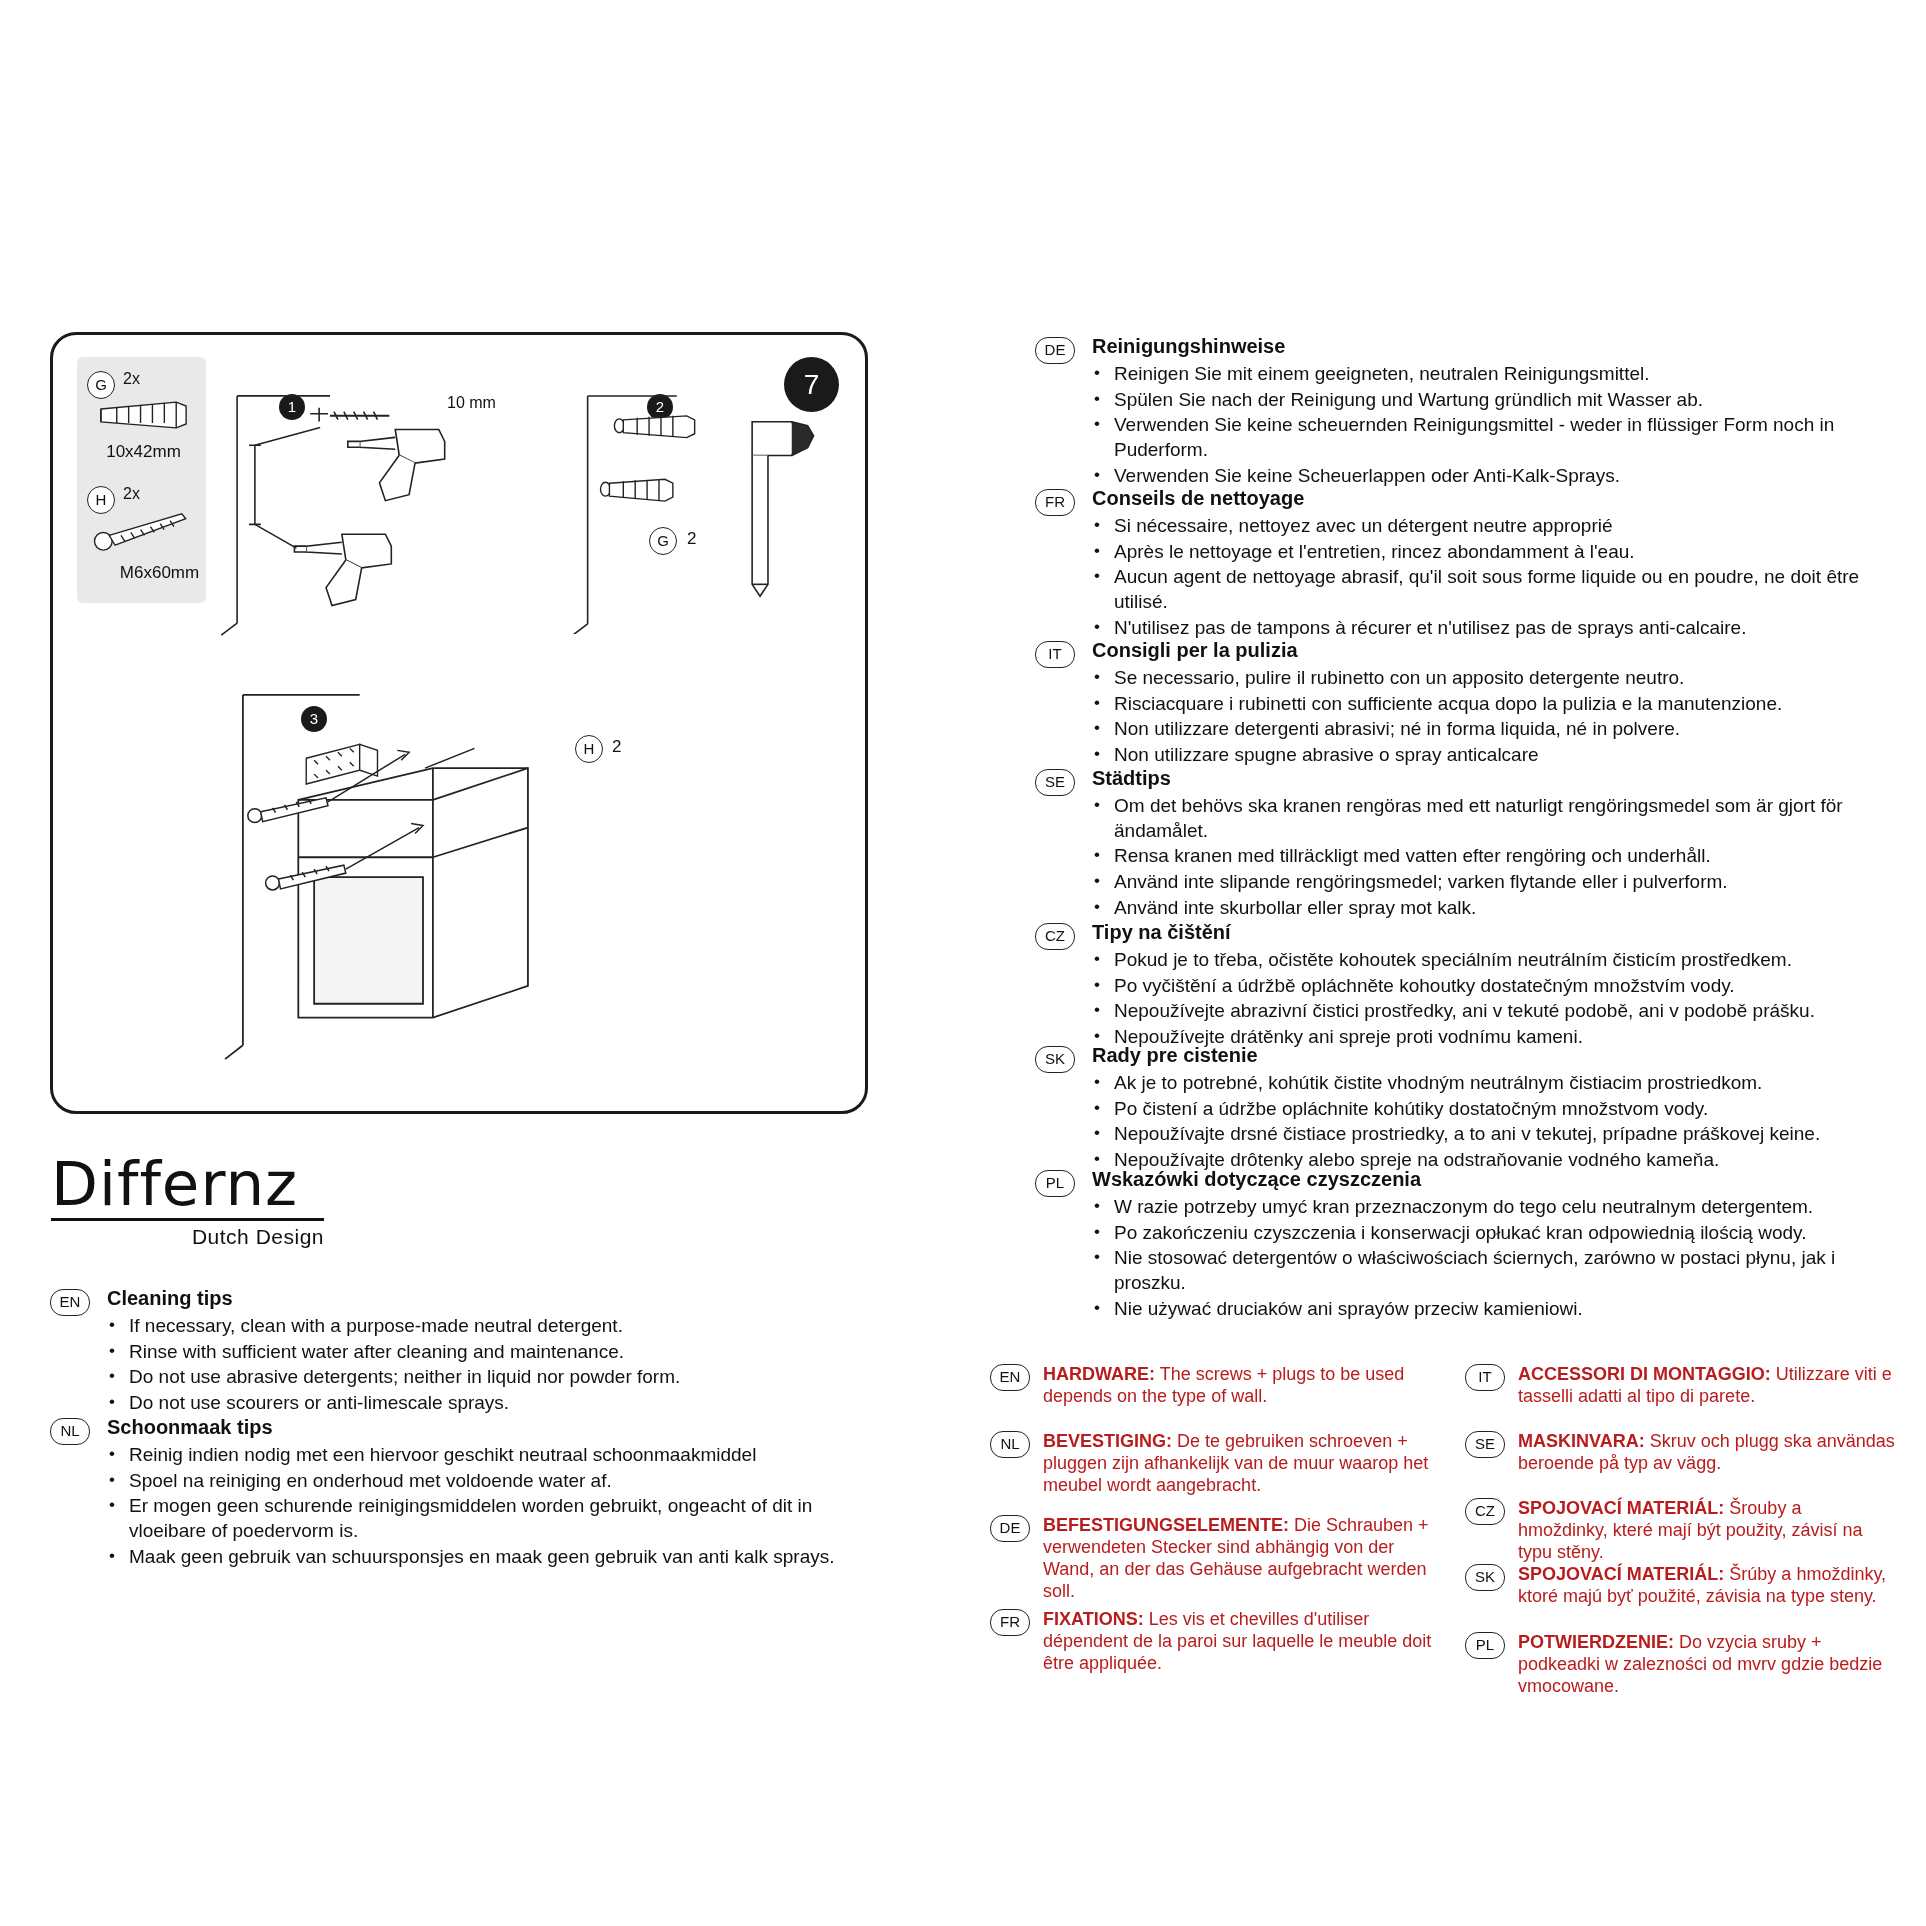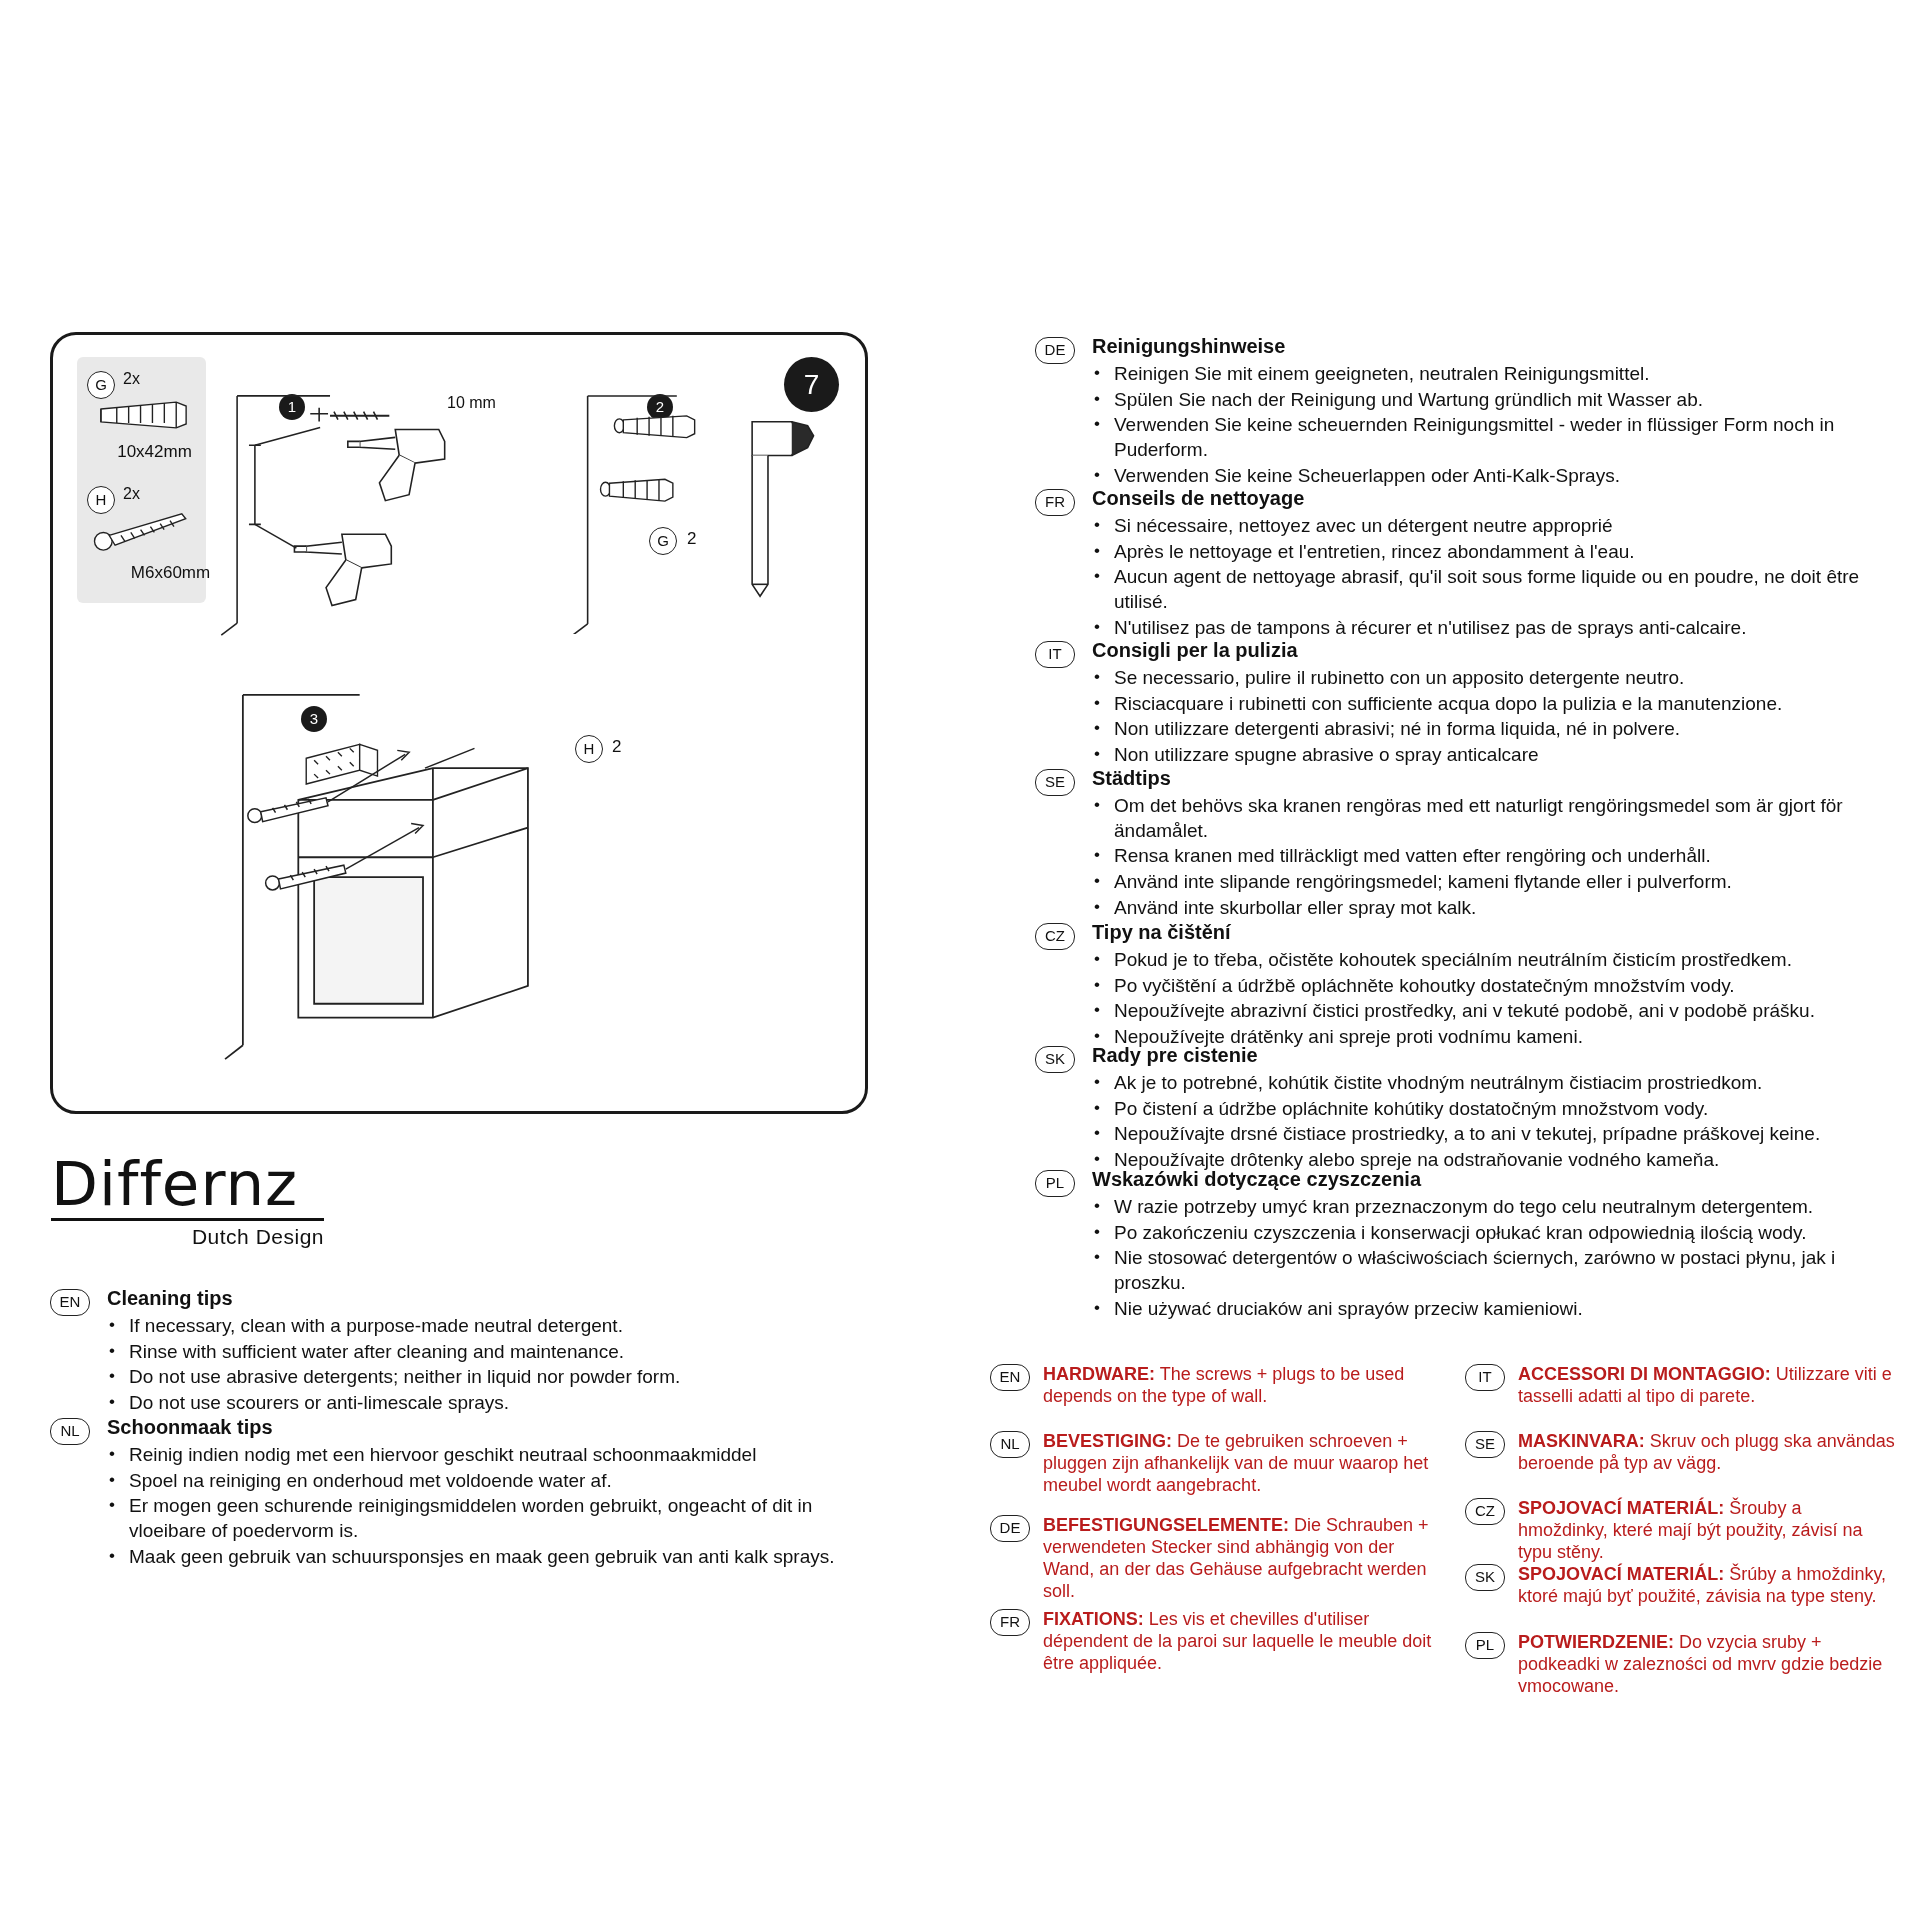--- a/index.html
+++ b/index.html
@@ -70,21 +70,21 @@
   }
   .part-qty {
     position: absolute;
     font-size: 16px;
   }
   .part-size {
     position: absolute;
     font-size: 17px;
     width: 129px;
     text-align: center;
-    left: 13px;
+    left: 2px;
   }
 
   .num-circle {
     position: absolute;
     width: 26px; height: 26px;
     border-radius: 50%;
     background: #1a1a1a;
     color: #fff;
     font-size: 15px;
     line-height: 26px;
@@ -435,21 +435,21 @@
     </div>
   </div>
 
   <div class="lang-block" style="left:1035px; top:767px; width:861px;">
     <div class="lang-tag" style="top:2px;">SE</div>
     <div class="lang-body">
       <div class="lang-title">Städtips</div>
       <ul class="bullets">
         <li>Om det behövs ska kranen rengöras med ett naturligt rengöringsmedel som är gjort för ändamålet.</li>
         <li>Rensa kranen med tillräckligt med vatten efter rengöring och underhåll.</li>
-        <li>Använd inte slipande rengöringsmedel; kameni flytande eller i pulverform.</li>
+        <li>Använd inte slipande rengöringsmedel; varken flytande eller i pulverform.</li>
         <li>Använd inte skurbollar eller spray mot kalk.</li>
       </ul>
     </div>
   </div>
 
   <div class="lang-block" style="left:1035px; top:921px; width:861px;">
     <div class="lang-tag" style="top:2px;">CZ</div>
     <div class="lang-body">
       <div class="lang-title">Tipy na čištění</div>
       <ul class="bullets">

